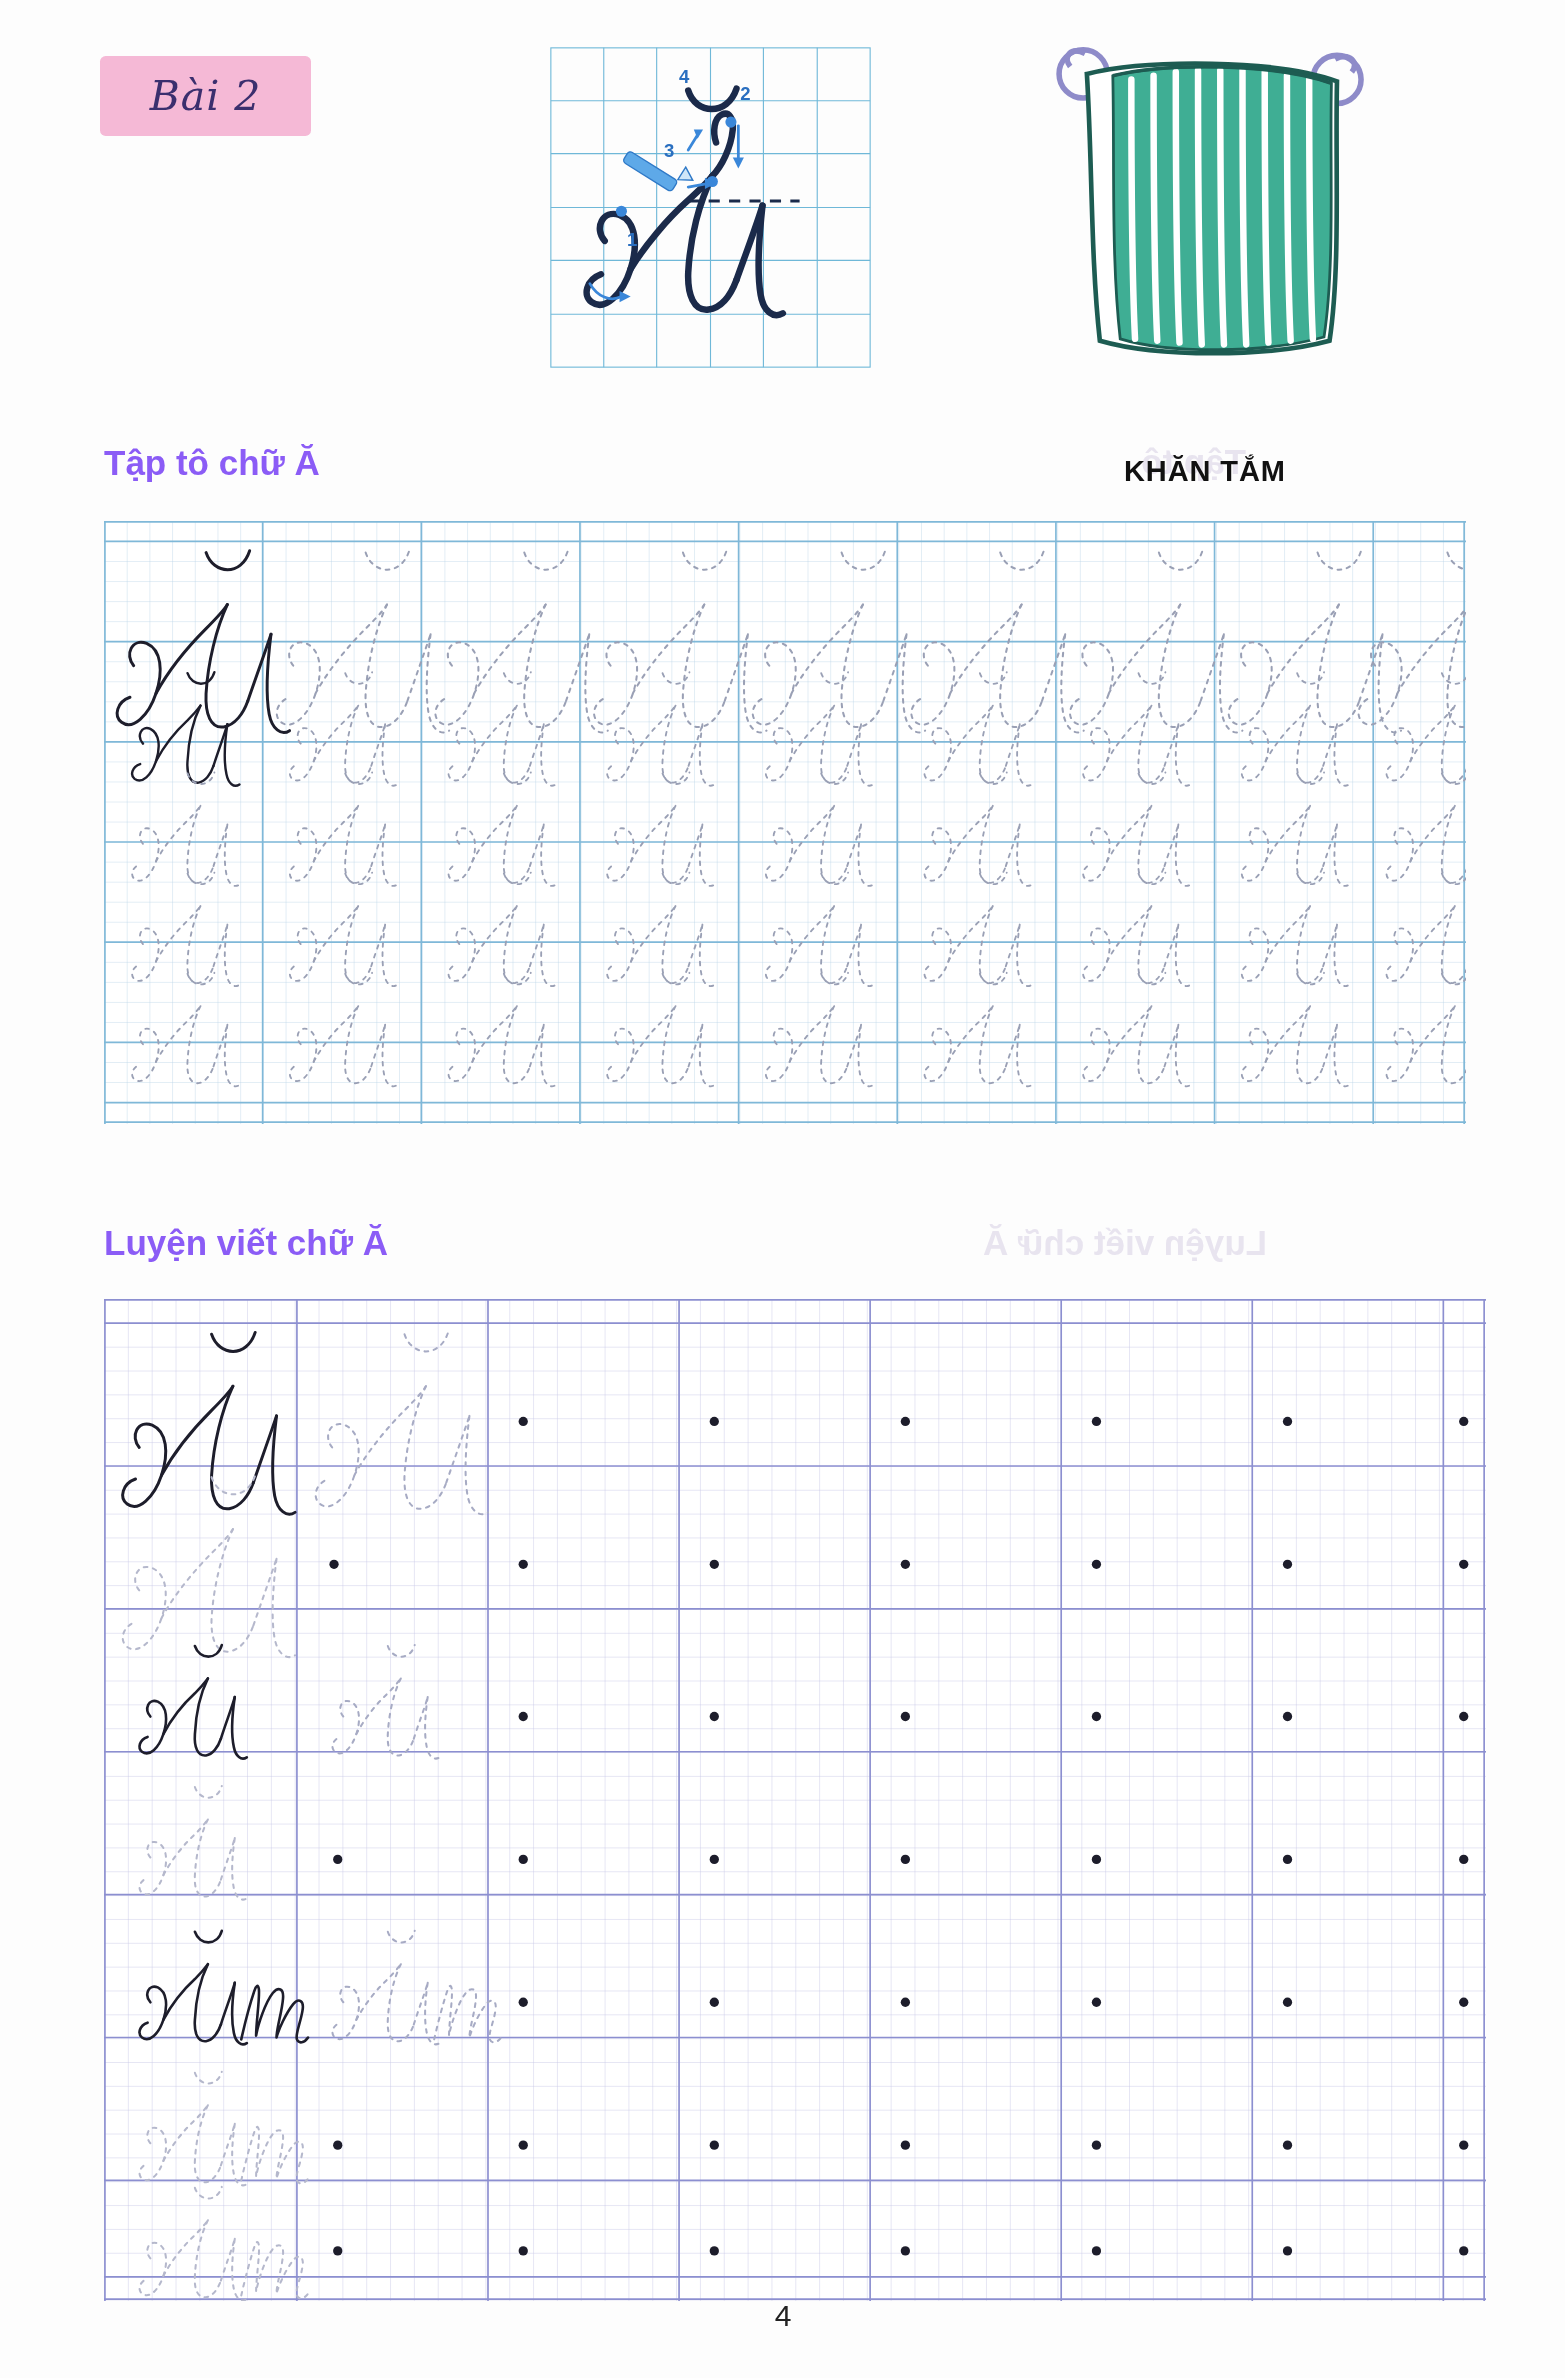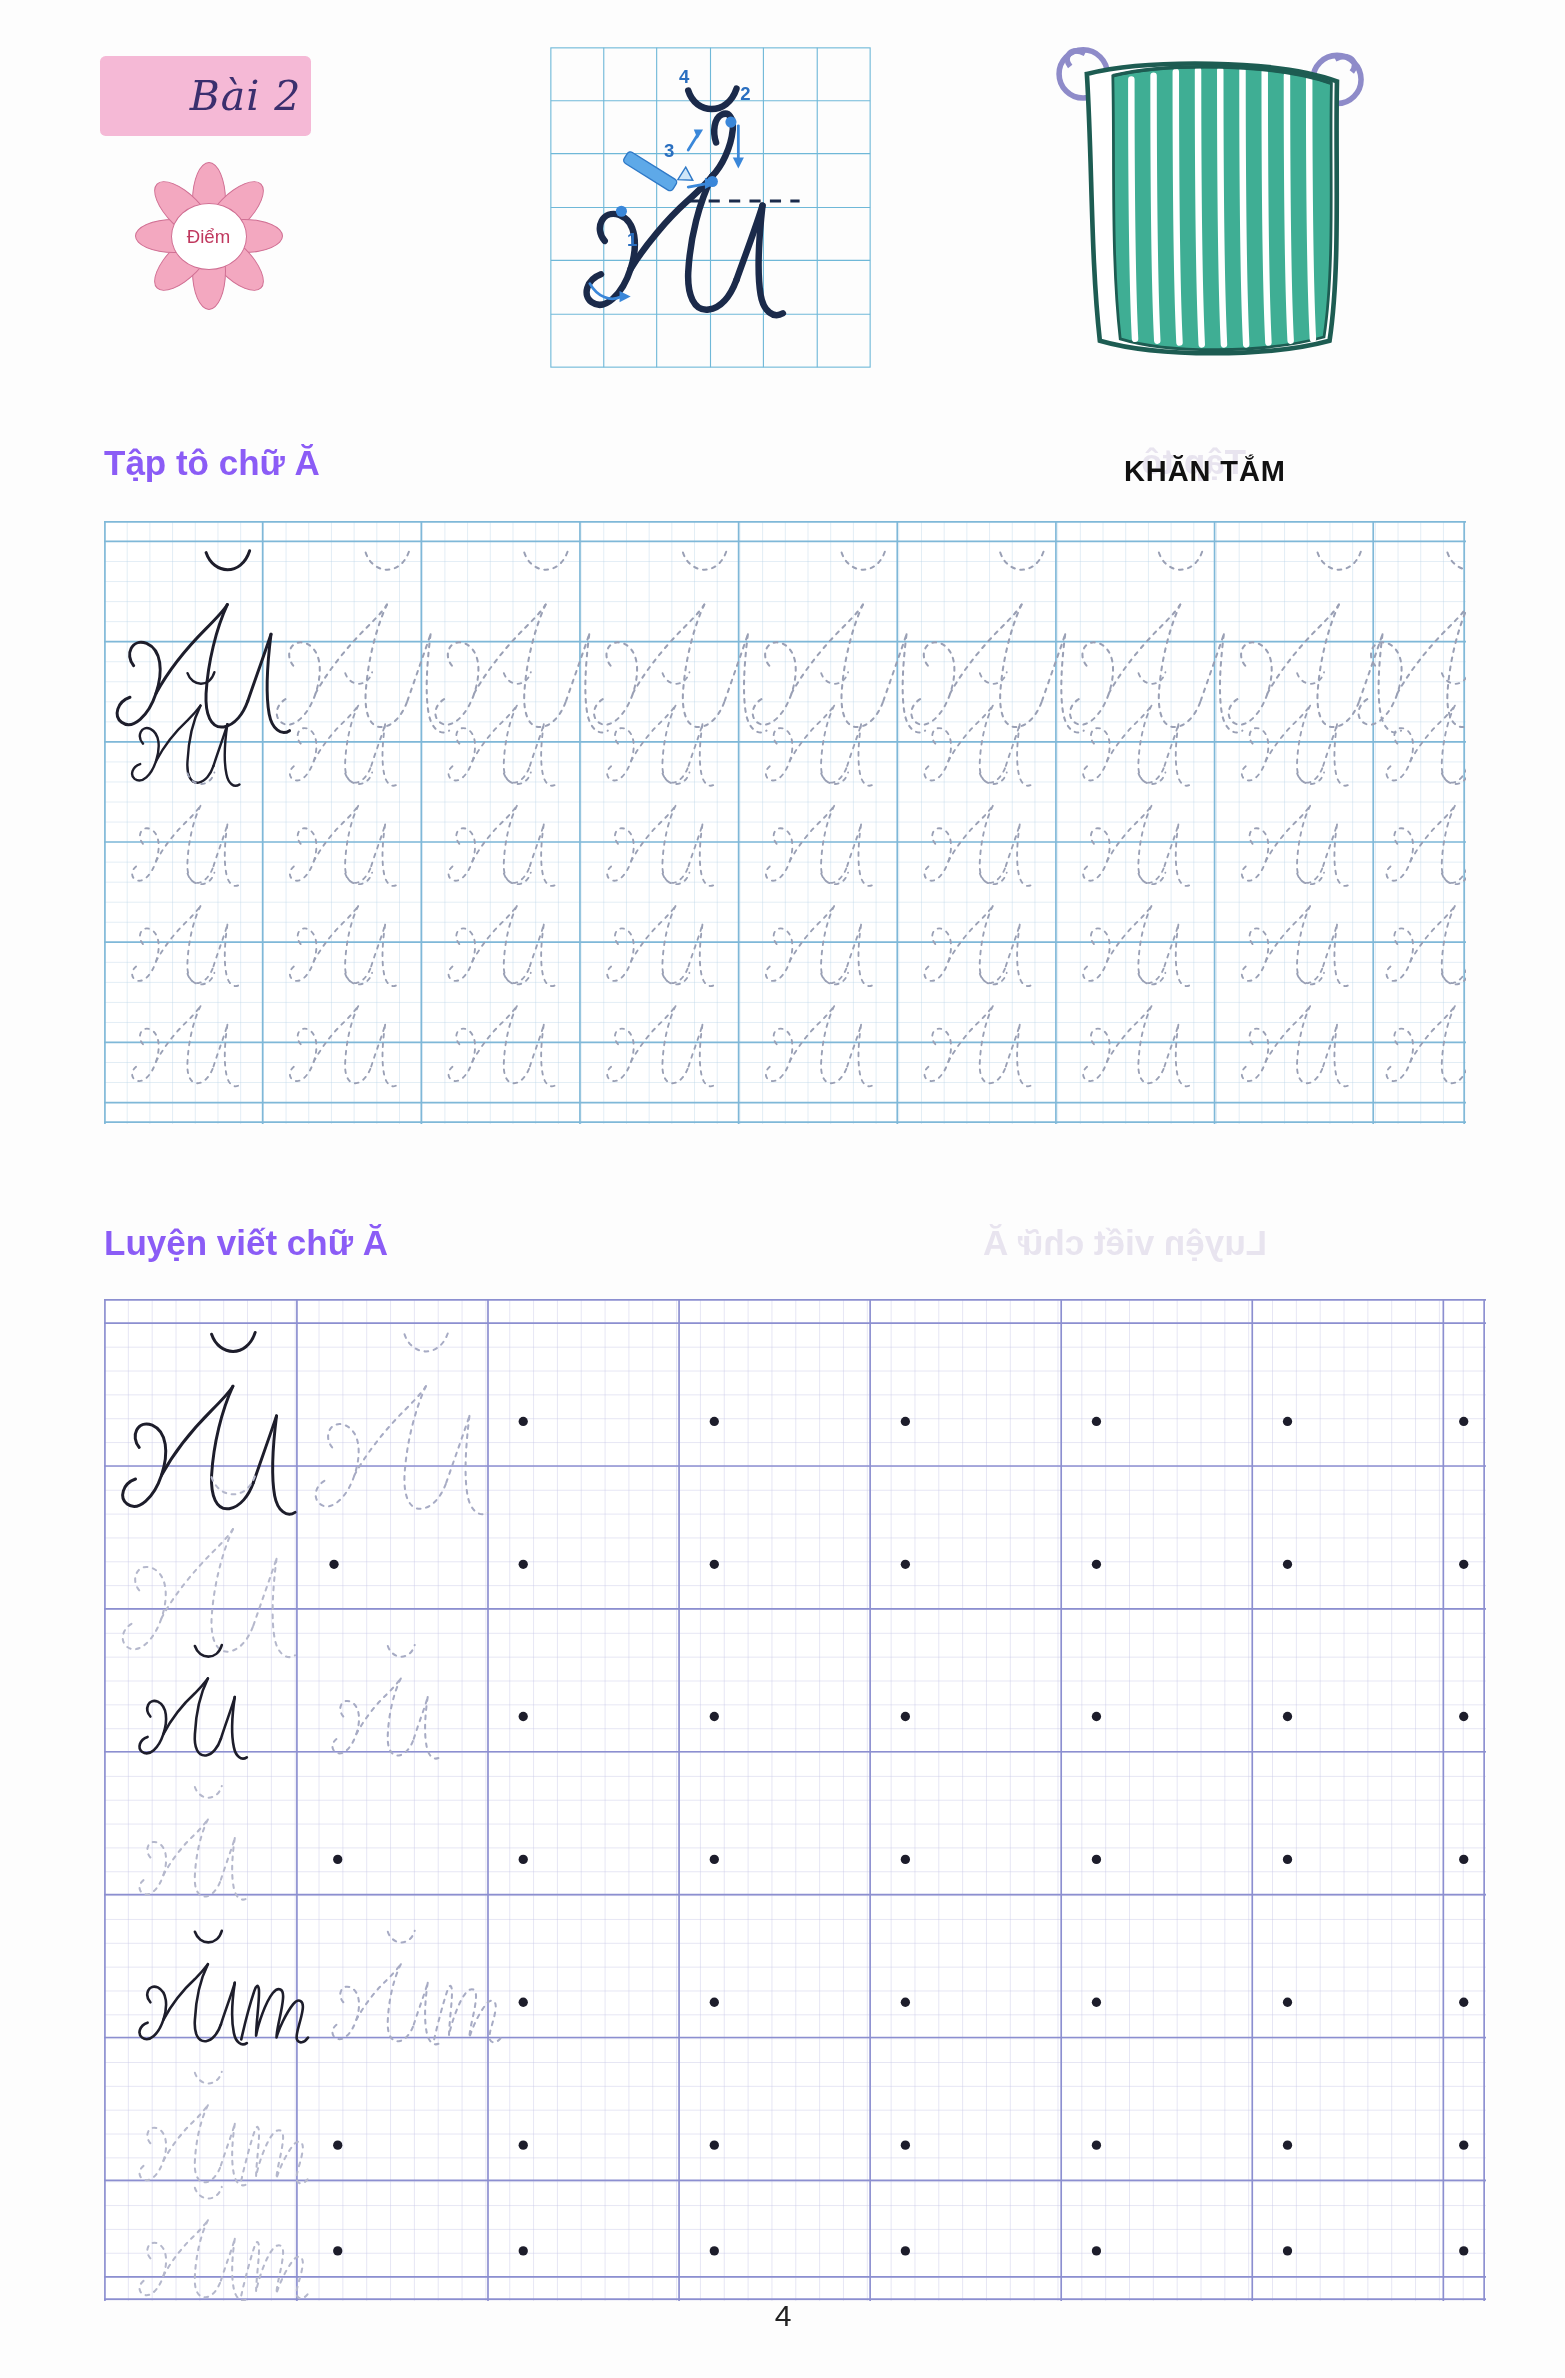--- a/index.html
+++ b/index.html
@@ -35,21 +35,20 @@
     left: 0; top: 0;
     width: 211px; height: 80px;
     display: flex;
     align-items: center;
     justify-content: center;
     font-family: "DejaVu Serif", serif;
     font-style: italic;
     font-size: 41px;
     color: #3b2f6e;
     letter-spacing: 0.9px;
-    margin-left: 40px;
   }
 
   
   .flower {
     position: absolute;
     left: 109px;
     top: 156px;
     width: 197px;
     height: 158px;
   }
@@ -186,33 +185,20 @@
 
 <div class="page">
 
   <div class="ghost" id="ghost-1">Tập tô</div>
   <div class="ghost" id="ghost-2">Luyện viết chữ Ă</div>
 
   <div class="lesson-badge">
     <div class="lesson-badge-text">Bài 2</div>
   </div>
 
-  <div class="flower">
-    <div class="petal" style="transform: rotate(0deg) translateY(-35px);"></div>
-    <div class="petal" style="transform: rotate(45deg) translateY(-35px);"></div>
-    <div class="petal" style="transform: rotate(90deg) translateY(-35px);"></div>
-    <div class="petal" style="transform: rotate(135deg) translateY(-35px);"></div>
-    <div class="petal" style="transform: rotate(180deg) translateY(-35px);"></div>
-    <div class="petal" style="transform: rotate(225deg) translateY(-35px);"></div>
-    <div class="petal" style="transform: rotate(270deg) translateY(-35px);"></div>
-    <div class="petal" style="transform: rotate(315deg) translateY(-35px);"></div>
-    <div class="flower-center">
-      <span class="flower-label">Điểm</span>
-    </div>
-  </div>
 
   <div class="stroke-diagram">
     <svg viewBox="0 0 348 348" width="323" height="323">
 
       <g stroke="#6fb8d8" stroke-width="1.2" fill="none">
         <rect x="2" y="2" width="344" height="344"></rect>
         <line x1="59" y1="2" x2="59" y2="346"></line>
         <line x1="116" y1="2" x2="116" y2="346"></line>
         <line x1="174" y1="2" x2="174" y2="346"></line>
         <line x1="231" y1="2" x2="231" y2="346"></line>

